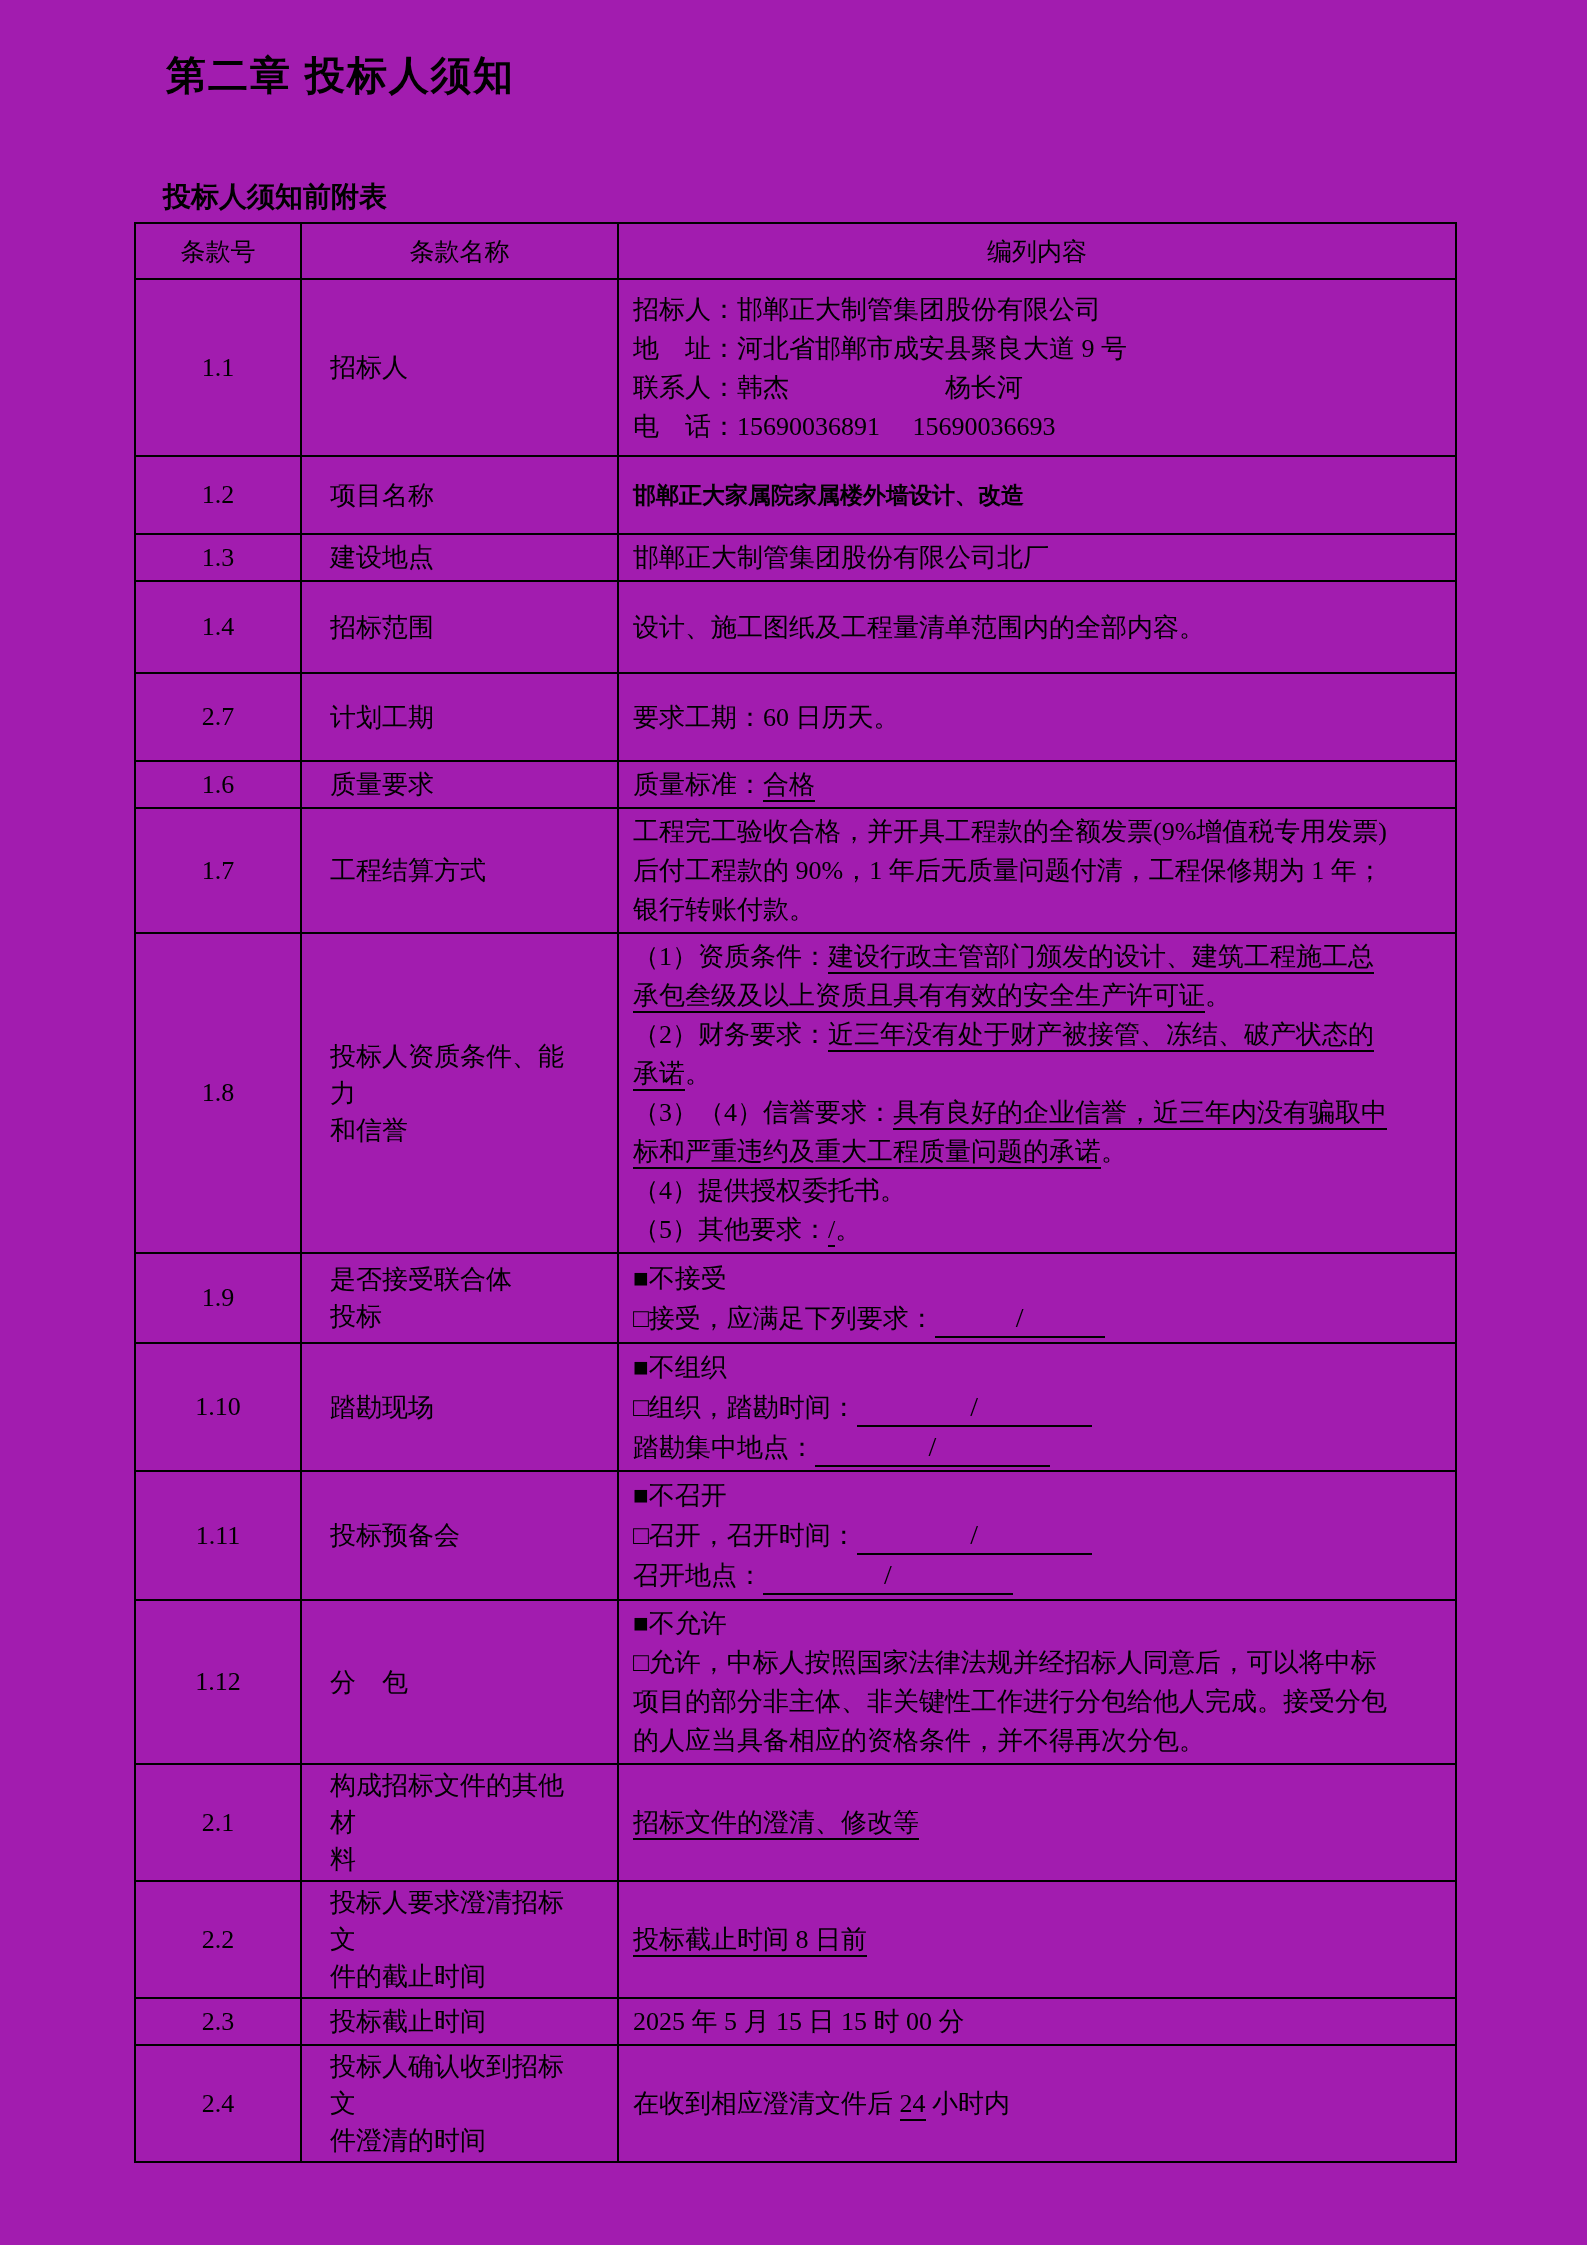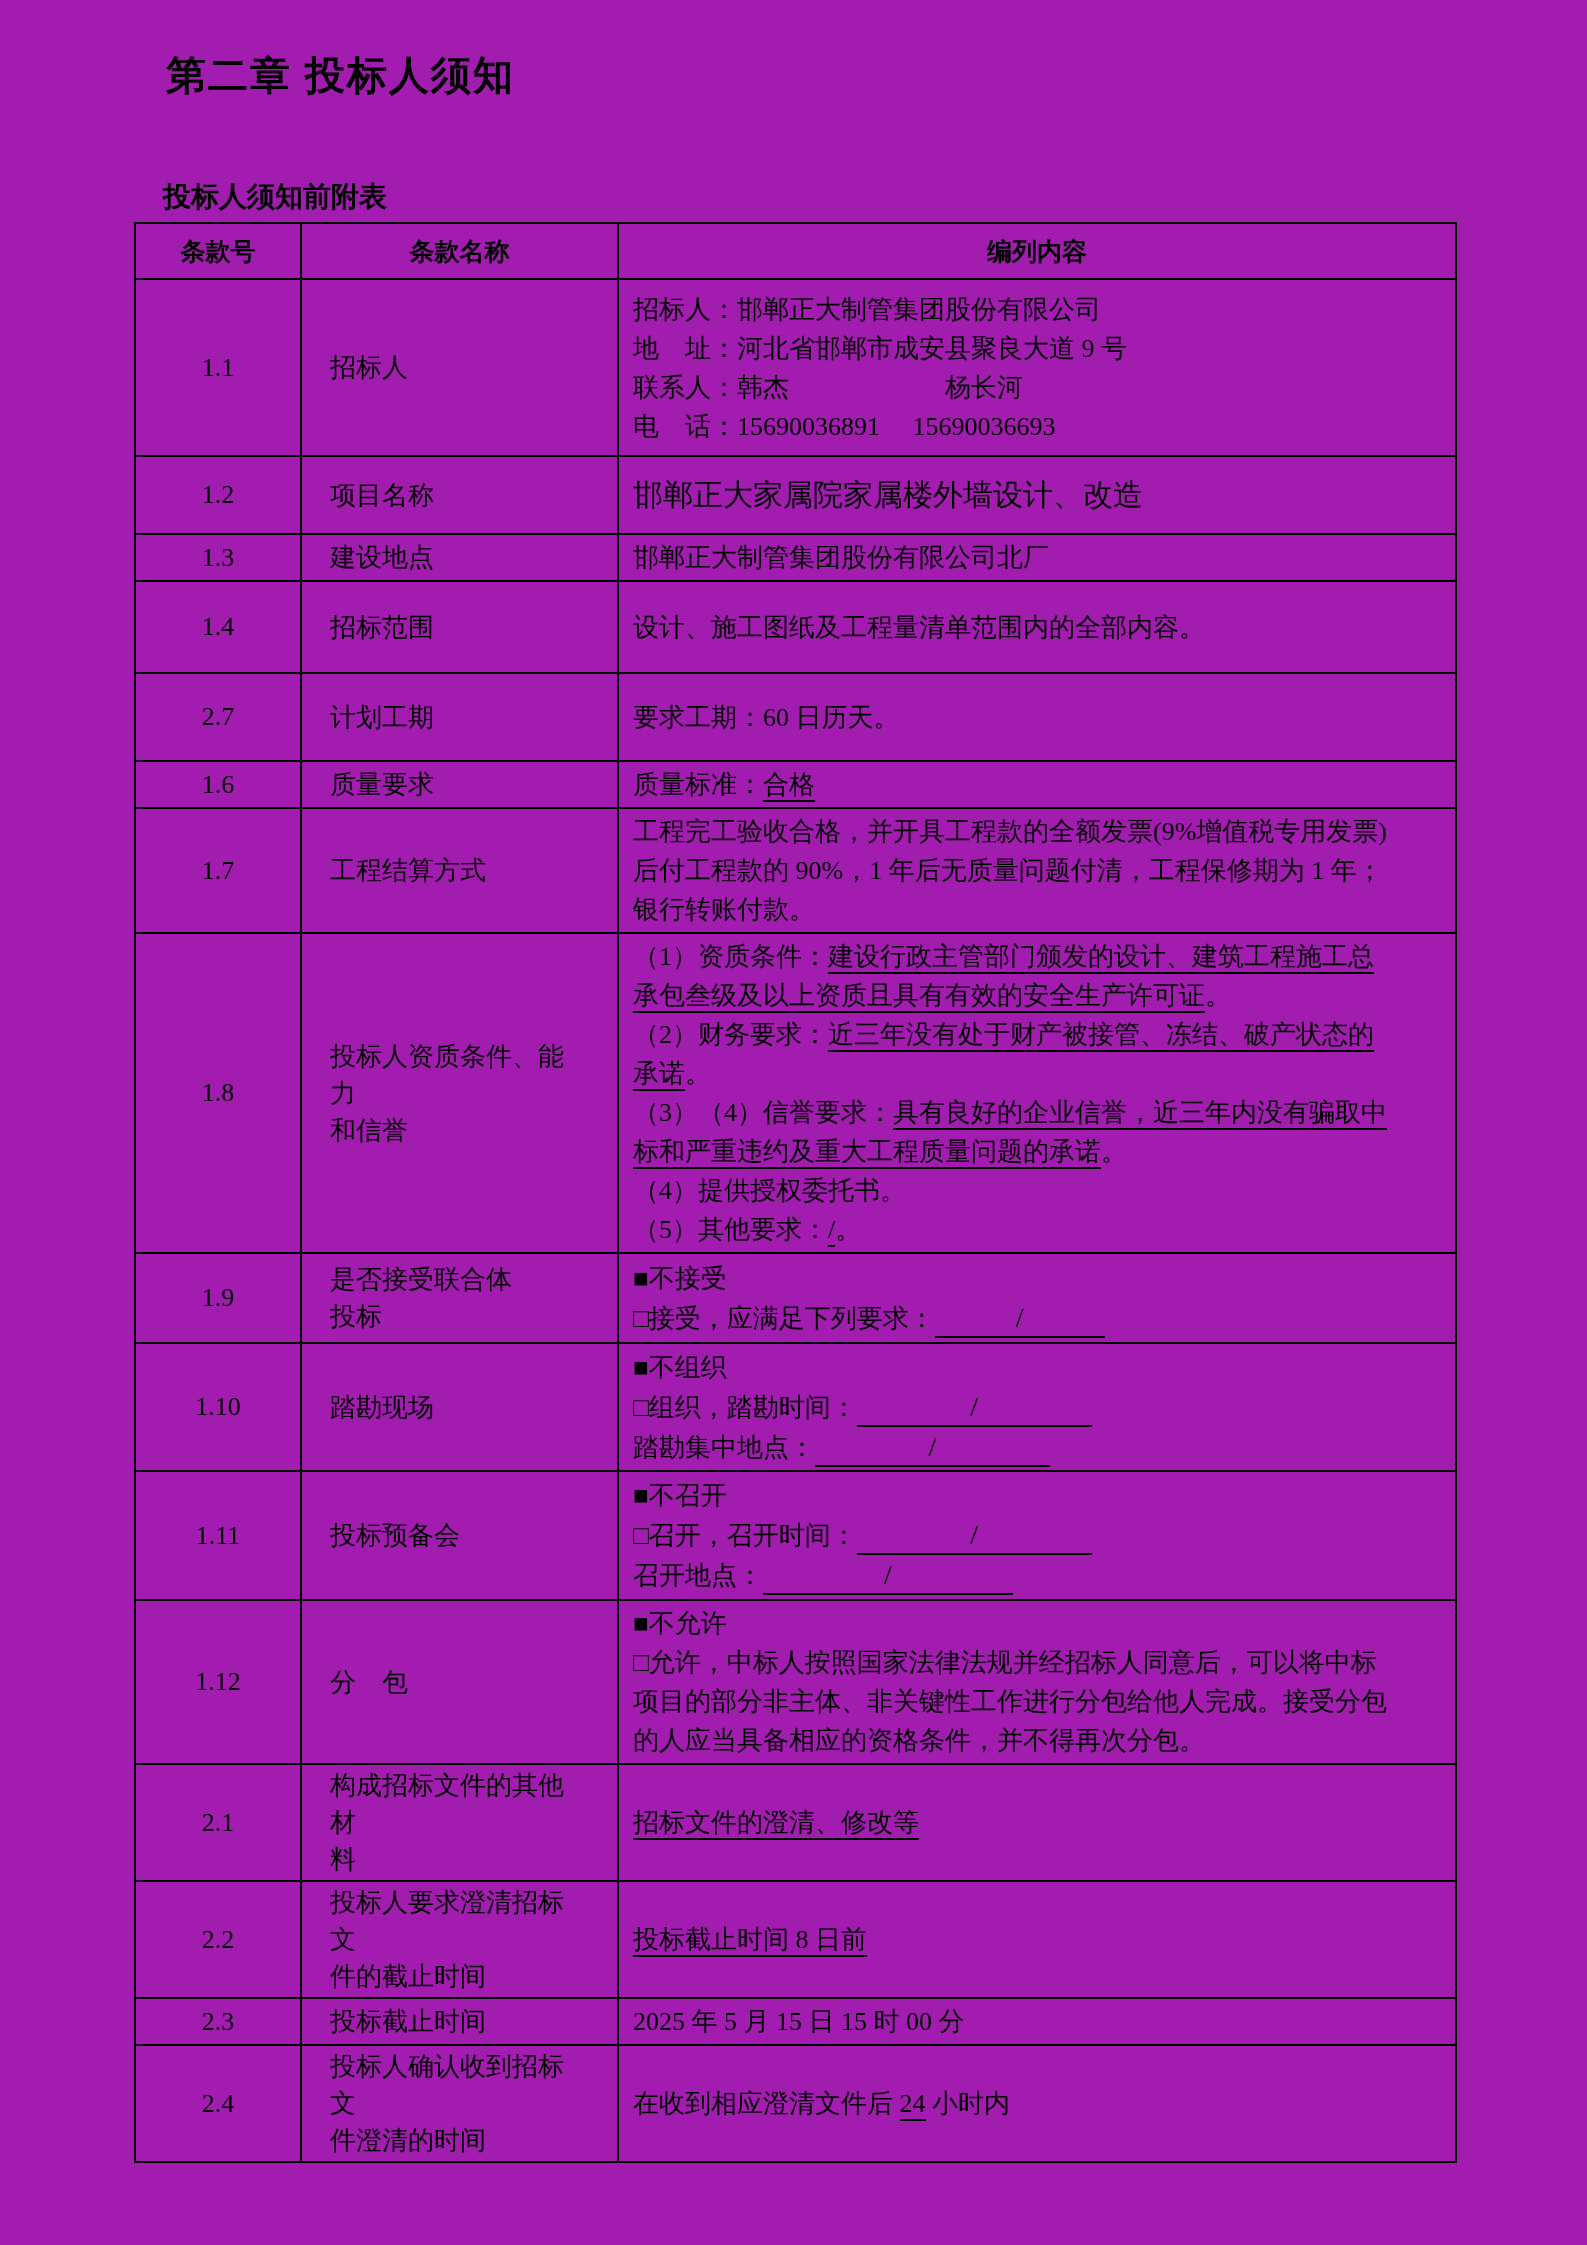--- a/index.html
+++ b/index.html
@@ -7,28 +7,28 @@
        font-family:"Liberation Serif","DejaVu Serif",serif;}
   .page{position:absolute;left:0;top:0;width:1587px;height:2245px;background:#a21caf;overflow:hidden;}
   .doc-title{position:absolute;left:166px;top:48px;font-size:40px;font-weight:bold;
        font-family:"Liberation Sans","DejaVu Sans",sans-serif;letter-spacing:2px;}
   .doc-subtitle{position:absolute;left:163px;top:178px;font-size:28px;font-weight:bold;
        font-family:"Liberation Sans","DejaVu Sans",sans-serif;}
   table.clause{position:absolute;left:134px;top:222px;width:1321px;
        border-collapse:collapse;table-layout:fixed;}
   table.clause th,table.clause td{border:2px solid #000;vertical-align:middle;
        font-size:26px;overflow:hidden;}
-  table.clause th{font-size:25px;font-weight:bold;text-align:center;padding:4px;margin-left:46px;}
+  table.clause th{font-size:25px;font-weight:normal;text-align:center;padding:4px;margin-left:46px;}
   tr.hdr{height:56px;}
   td.c1{text-align:center;padding:0;}
   td.c2{text-align:left;white-space:pre-line;padding:2px 28px;line-height:37px;}
   td.c3{text-align:left;padding:3px 12px 3px 14px;line-height:39px;margin-left:12px;}
   .line{white-space:nowrap;}
   .u{border-bottom:2px solid #000;padding-bottom:1px;}
-  .big{font-size:30px;font-weight:normal;line-height:44px;
+  .big{font-size:23px;font-weight:bold;line-height:44px;
        font-family:"Liberation Sans","DejaVu Sans",sans-serif;}
   .blank{display:inline-block;border-bottom:2px solid #000;text-align:center;
        height:38px;line-height:40px;vertical-align:bottom;font-size:28px;}
   
   .r0{height:177px}.r1{height:78px}.r2{height:45px}.r3{height:92px}
   .r4{height:88px}.r5{height:45px}.r6{height:115px}.r7{height:314px}
   .r8{height:90px}.r9{height:128px}.r10{height:129px}.r11{height:156px}
   .r12{height:81px}.r13{height:81px}.r14{height:46px}.r15{height:87px}
 </style>
 </head>

